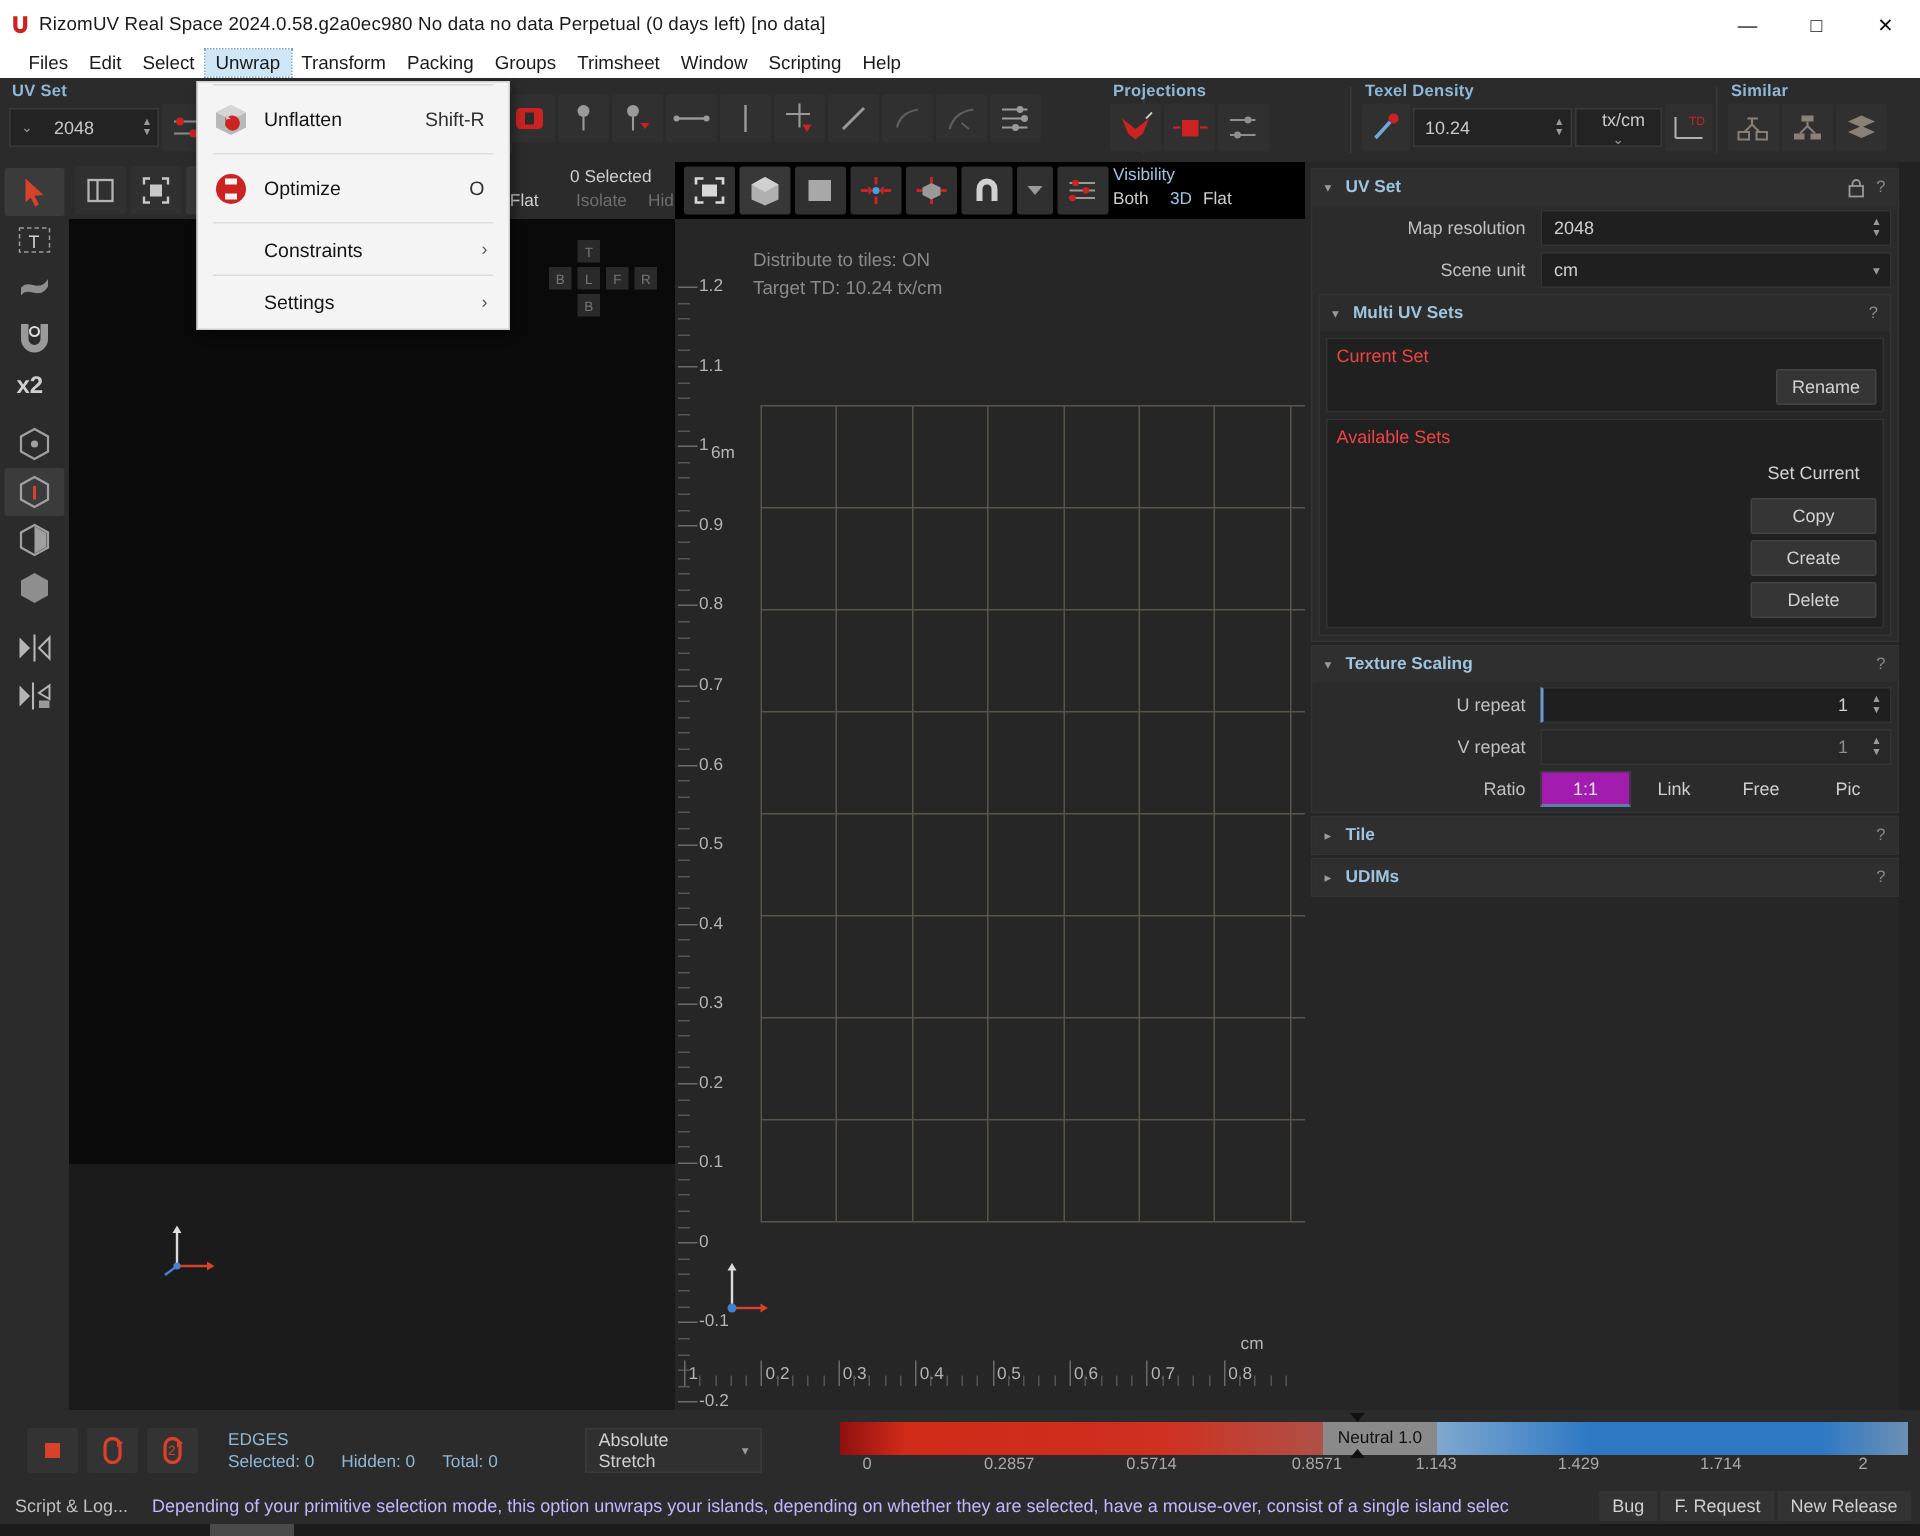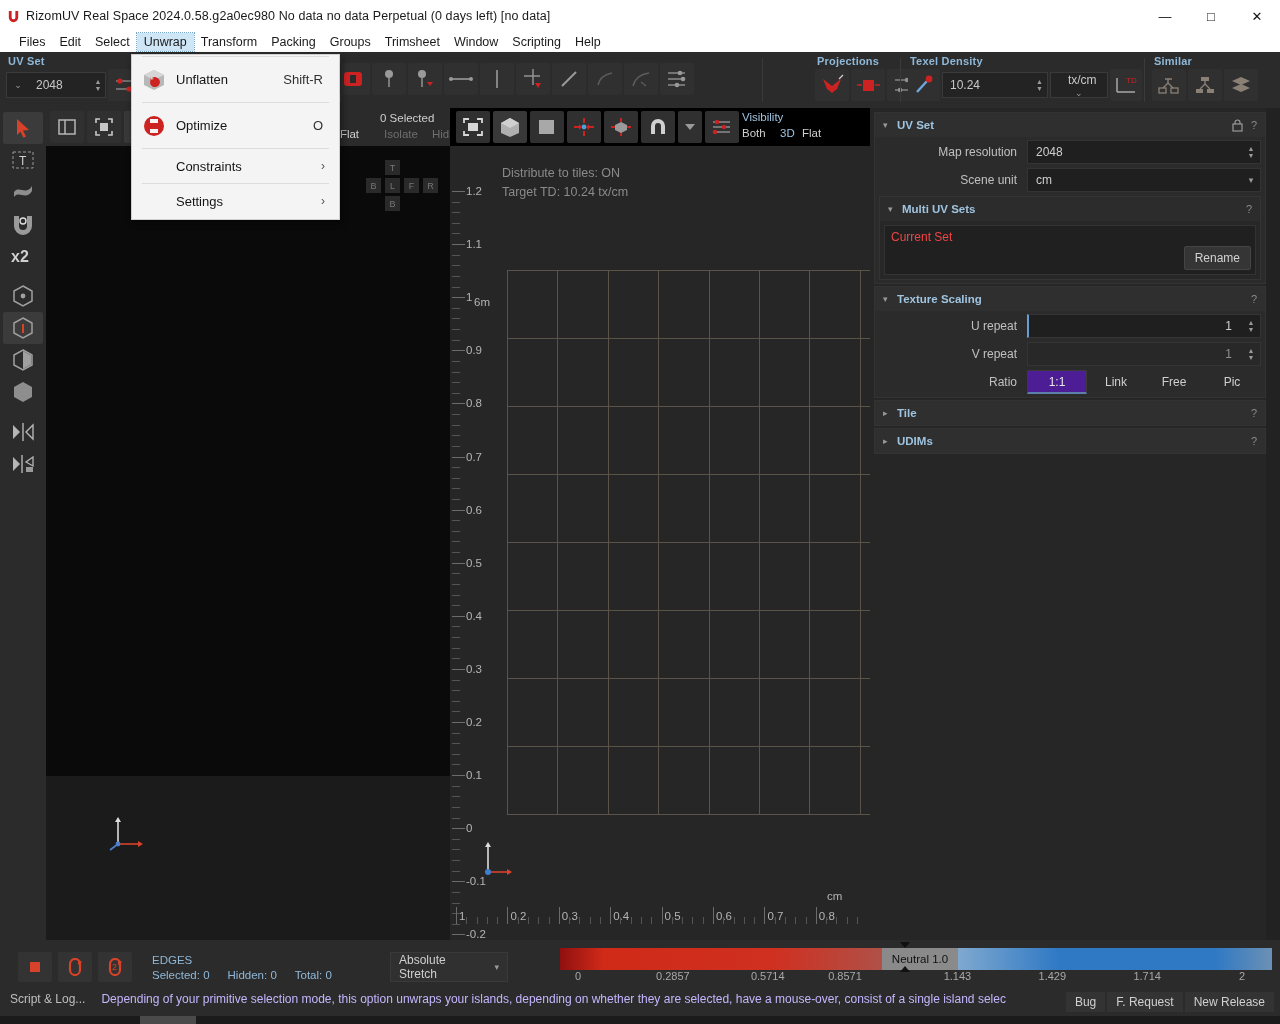--- a/index.html
+++ b/index.html
@@ -104,21 +104,21 @@
   .field .caretdn { width:18px; text-align:center; color:#9a9a9a; font-size:9px; }
 
   .subsec { background:#272727; border:1px solid #343434; margin:3px 4px; }
   .listbox { background:#202020; border:1px solid #333; margin:4px;
     position:relative; }
   .listbox .lbl { position:absolute; left:6px; top:4px; color:#ef4444; font-size:12px; }
   .btn { background:#353535; border:1px solid #444; color:#d2d2d2; font-size:12px;
     padding:4px 10px; border-radius:2px; }
   .segbtn { flex:1; height:24px; display:flex; align-items:center;
     justify-content:center; color:#cfcfcf; font-size:12px; }
-  .segbtn.on { background:#4c1d95; border:1px solid #3a3a3a; color:#e6e6e6;
+  .segbtn.on { background:#a21caf; border:1px solid #3a3a3a; color:#e6e6e6;
     border-bottom:2px solid #5b7fa8; }
 
   
   .statusbar { position:absolute; left:0; top:940px; width:1280px; height:52px;
     background:#2b2b2b; }
   .sbtn { width:34px; height:30px; background:#333; border-radius:2px;
     display:flex; align-items:center; justify-content:center; }
   .stats { color:#8fb8d8; font-size:11.5px; line-height:15px; }
   .stretchsel { height:30px; background:#303030; border:1px solid #3a3a3a;
     display:flex; align-items:center; padding:0 8px; color:#cfcfcf; font-size:12px; gap:8px; }
@@ -126,21 +126,21 @@
   .gradient .grbar { position:absolute; left:0; top:0; width:100%; height:22px;
     background:linear-gradient(to right,#8f1010 0%,#d02a18 6%,#cf3020 30%,#b05047 45%,
       #8d8d8d 48%,#8d8d8d 52%, #7fa8cf 56%, #2f79c4 70%, #2f79c4 92%, #6c90b4 100%); }
   .neutral { position:absolute; left:0; top:0; height:22px; background:#8a8a8a;
     display:flex; align-items:center; justify-content:center;
     color:#101010; font-size:11.5px; }
   .gscale { position:absolute; left:560px; top:970px; width:712px; height:16px; }
   .gslbl { position:absolute; color:#a8a8a8; font-size:11px; transform:translateX(-50%); }
 
   .logbar { position:absolute; left:0; top:992px; width:1280px; height:24px;
-    background:#2b2b2b; display:flex; align-items:flex-start; }
+    background:#2b2b2b; display:flex; align-items:center; }
   .logbtn { color:#bfbfbf; font-size:12px; padding:0 10px; }
   .logtext { color:#c4b5fd; font-size:12px; flex:1; white-space:nowrap;
     overflow:hidden; padding-left:6px; }
   .rlinks { display:flex; gap:2px; padding-right:6px; }
   .rlink { color:#d0d0d0; font-size:12px; padding:3px 9px; background:#333; }
 
   .taskbar { position:absolute; left:0; top:1016px; width:1280px; height:8px;
     background:#1b1b1b; }
   .taskitem { position:absolute; left:140px; top:0; width:56px; height:8px;
     background:#4a4a4a; }
@@ -281,21 +281,21 @@
           <circle cx="14" cy="4" r="2.3" fill="#9a9a9a"></circle>
             <circle cx="17" cy="10" r="2.3" fill="#9a9a9a"></circle>
           <circle cx="11" cy="16" r="2.3" fill="#9a9a9a"></circle>
         </svg>
       </div>
     </div>
   </div>
 
   <div class="divline" style="left:762px;"></div>
 
-  <div class="tsec" style="left:809px;width:136px;">
+  <div class="tsec" style="left:734px;width:136px;">
     <div class="tsec-label">Projections</div>
     <div class="tsec-row">
       <div class="tbtn">
         <svg width="26" height="22" viewBox="0 0 26 22" class="ic">
           <path d="M4 5l9 7 9-7-4 10-5 4-5-4z" fill="#cc2222"></path>
           <line x1="20" y1="5" x2="24" y2="1" stroke="#ccc" stroke-width="1.2"></line>
         </svg>
       </div>
       <div class="tbtn">
         <svg width="26" height="22" viewBox="0 0 26 22" class="ic">
@@ -788,20 +788,27 @@
           <div class="sec-icons">
               <span>?</span>
             </div>
         </div>
 
         <div class="listbox" style="height:50px;">
           <div class="lbl">Current Set</div>
           <button class="btn" style="position:absolute;right:4px;bottom:4px;">Rename</button>
         </div>
 
+        <div class="listbox" style="height:140px;">
+          <div class="lbl">Available Sets</div>
+          <button class="btn" style="position:absolute;right:4px;top:24px;width:84px;background:none;border:none;">Set Current</button>
+          <button class="btn" style="position:absolute;right:4px;top:52px;width:84px;">Copy</button>
+          <button class="btn" style="position:absolute;right:4px;top:80px;width:84px;">Create</button>
+          <button class="btn" style="position:absolute;right:4px;top:108px;width:84px;">Delete</button>
+        </div>
       </div>
     </div>
 
     <div class="sec">
       <div class="sec-head">
         <div class="caret">▾</div>
         <div class="sec-title">Texture Scaling</div>
         <div class="sec-icons">
             <span>?</span>
           </div>
@@ -903,21 +910,21 @@
 <div class="gradient">
   <div class="grbar"></div>
   <div class="neutral" style="left:322px;width:76px;">Neutral 1.0</div>
   <div style="position:absolute;left:340px;top:-6px;width:0;height:0;border-left:5px solid transparent;border-right:5px solid transparent;border-top:6px solid #111;"></div>
   <div style="position:absolute;left:340px;top:18px;width:0;height:0;border-left:5px solid transparent;border-right:5px solid transparent;border-bottom:6px solid #111;"></div>
 </div>
 <div class="gscale" id="gscale">
     <div class="gslbl" style="left: 18px;">0</div>
     <div class="gslbl" style="left: 112.857px;">0.2857</div>
     <div class="gslbl" style="left: 207.714px;">0.5714</div>
-    <div class="gslbl" style="left: 285px;">0.8571</div>
+    <div class="gslbl" style="left: 318px;">0.8571</div>
     <div class="gslbl" style="left: 397.429px;">1.143</div>
     <div class="gslbl" style="left: 492.286px;">1.429</div>
     <div class="gslbl" style="left: 587.143px;">1.714</div>
     <div class="gslbl" style="left: 682px;">2</div>
   </div>
 
 <div class="logbar">
   <div class="logbtn">Script &amp; Log...</div>
   <div class="logtext">Depending of your primitive selection mode, this option unwraps your islands, depending on whether they are selected, have a mouse-over, consist of a single island selec</div>
   <div class="rlinks">

